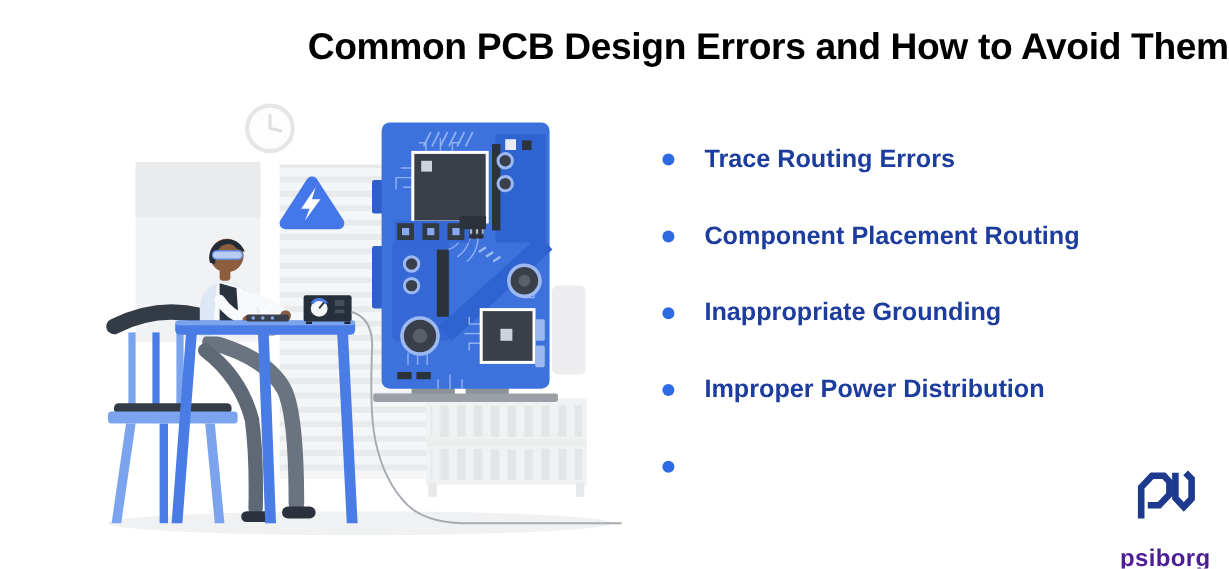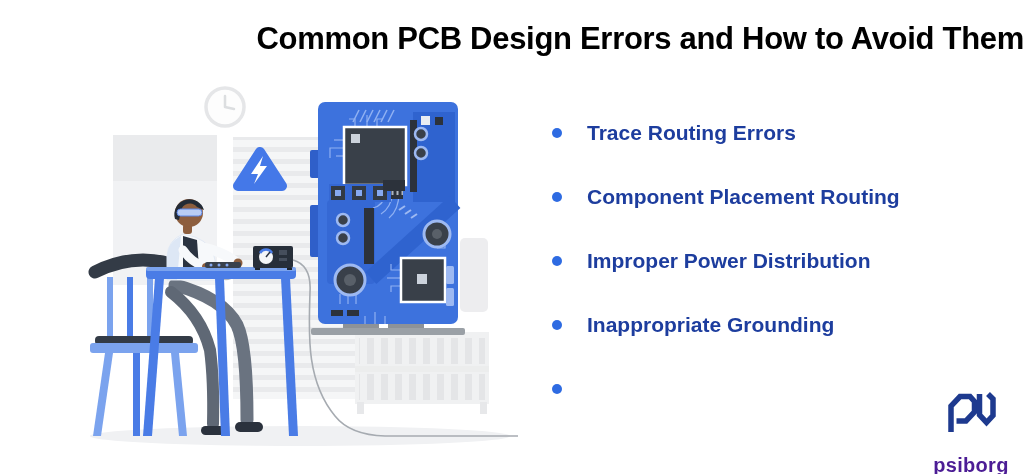--- a/index.html
+++ b/index.html
@@ -214,25 +214,25 @@
     <li>
       <span class="dot"></span>
       <span class="label">Trace Routing Errors</span>
     </li>
     <li>
       <span class="dot"></span>
       <span class="label">Component Placement Routing</span>
     </li>
     <li>
       <span class="dot"></span>
+      <span class="label">Inappropriate Grounding</span>
+    </li>
+    <li>
+      <span class="dot"></span>
       <span class="label">Improper Power Distribution</span>
-    </li>
-    <li>
-      <span class="dot"></span>
-      <span class="label">Inappropriate Grounding</span>
     </li>
     <li>
       <span class="dot"></span>
     </li>
   </ul>
 
   <div class="logo">
     <svg width="52" height="42" viewBox="0 0 52 42">
       <path d="M6,41 L6,15 L15,5.5 L25,5.5 L29.5,10.5 L29.5,21 L21,30 L11.5,30" fill="none" stroke="#1e3a8f" stroke-width="5.5" stroke-linejoin="miter"></path>
       <path d="M34.5,3 L34.5,24 L41.5,31.5 L48,24.5 L48,8 L43,3" fill="none" stroke="#1e3a8f" stroke-width="5.5" stroke-linejoin="miter"></path>

